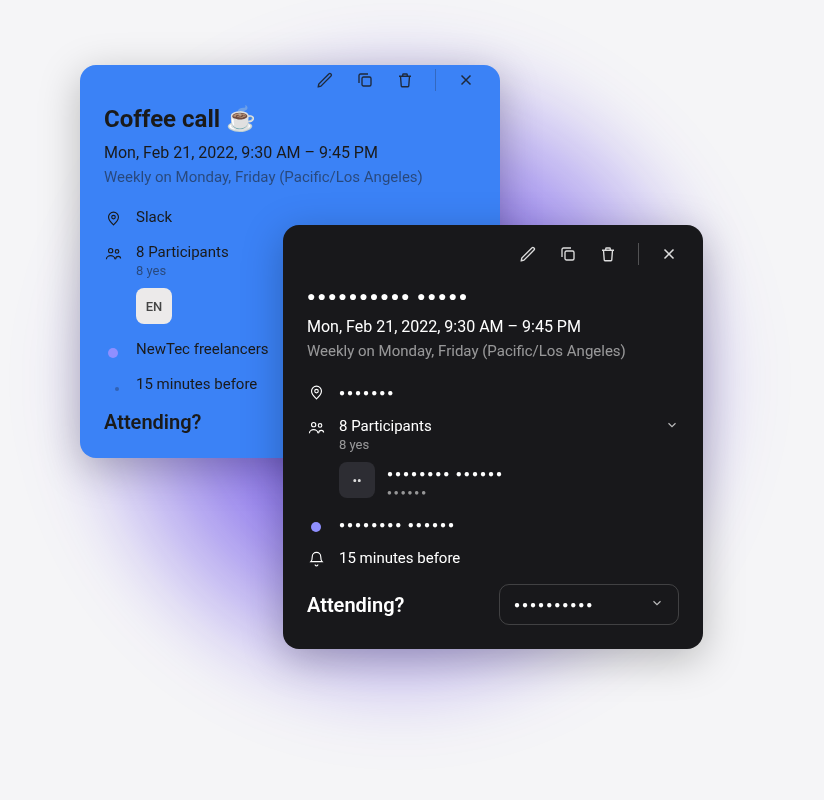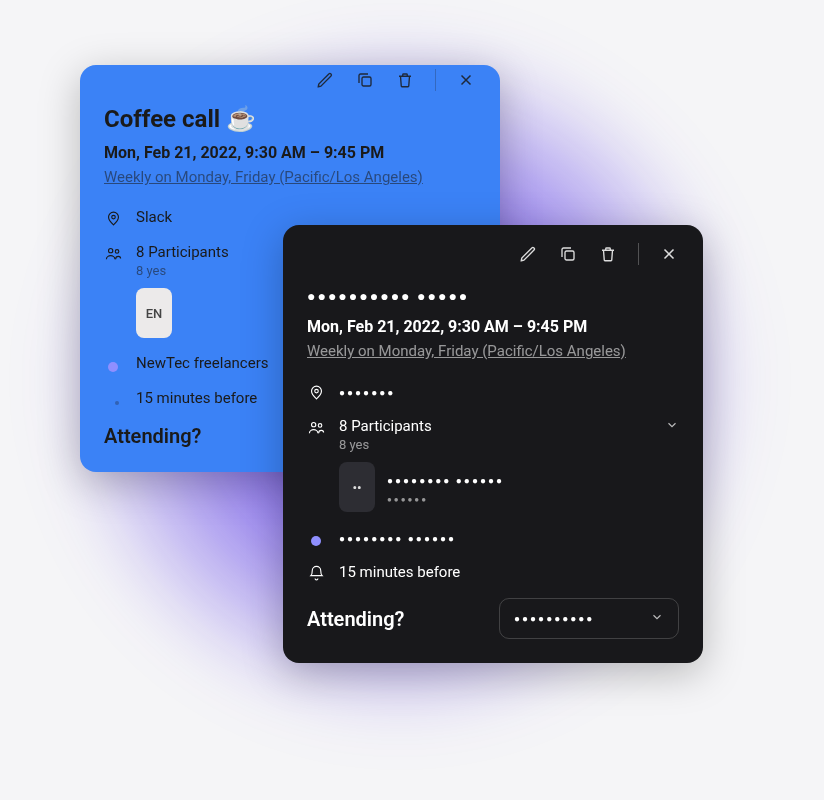--- a/index.html
+++ b/index.html
@@ -67,28 +67,27 @@
     opacity: 0.85;
   }
   .icon-btn svg { width: 18px; height: 18px; }
   .title {
     font-size: 24px;
     font-weight: 700;
     margin-bottom: 10px;
   }
   .datetime {
     font-size: 16px;
-    font-weight: 700;
+    font-weight: 400;
     margin-bottom: 6px;
   }
   .recurrence {
     font-size: 15px;
     opacity: 0.55;
     margin-bottom: 22px;
-    text-decoration: underline;
   }
   .row {
     display: flex;
     align-items: flex-start;
     gap: 14px;
     margin-bottom: 16px;
   }
   .row-icon {
     width: 18px;
     height: 18px;
@@ -102,21 +101,21 @@
   .row-body { flex: 1; font-size: 15px; }
   .sub { font-size: 13px; opacity: 0.55; margin-top: 2px; }
   .organizer {
     display: flex;
     align-items: center;
     gap: 12px;
     margin-top: 10px;
   }
   .avatar {
     width: 36px;
-    height: 50px;
+    height: 36px;
     border-radius: 8px;
     display: flex;
     align-items: center;
     justify-content: center;
     font-size: 13px;
     font-weight: 500;
   }
   .card-light .avatar { background: #eceaea; color: #444; }
   .card-dark .avatar { background: #2d2d33; color: #ddd; }
   .color-dot {

